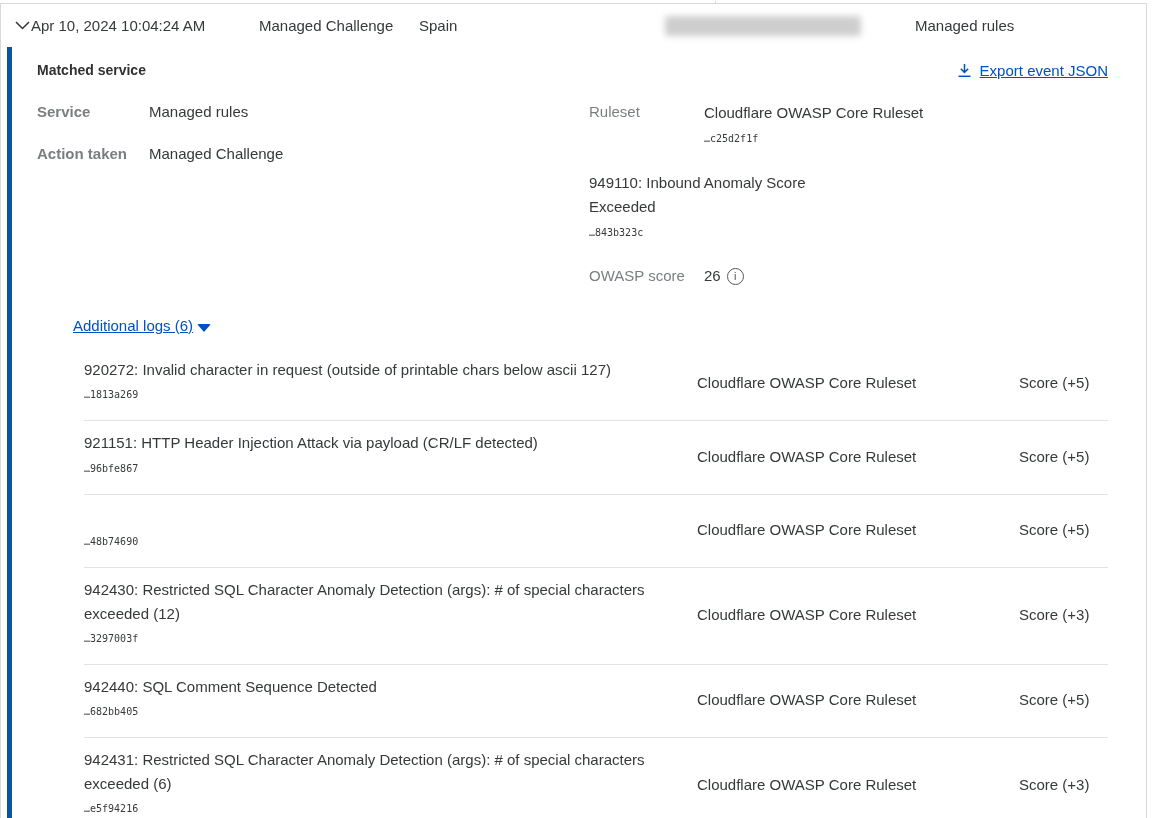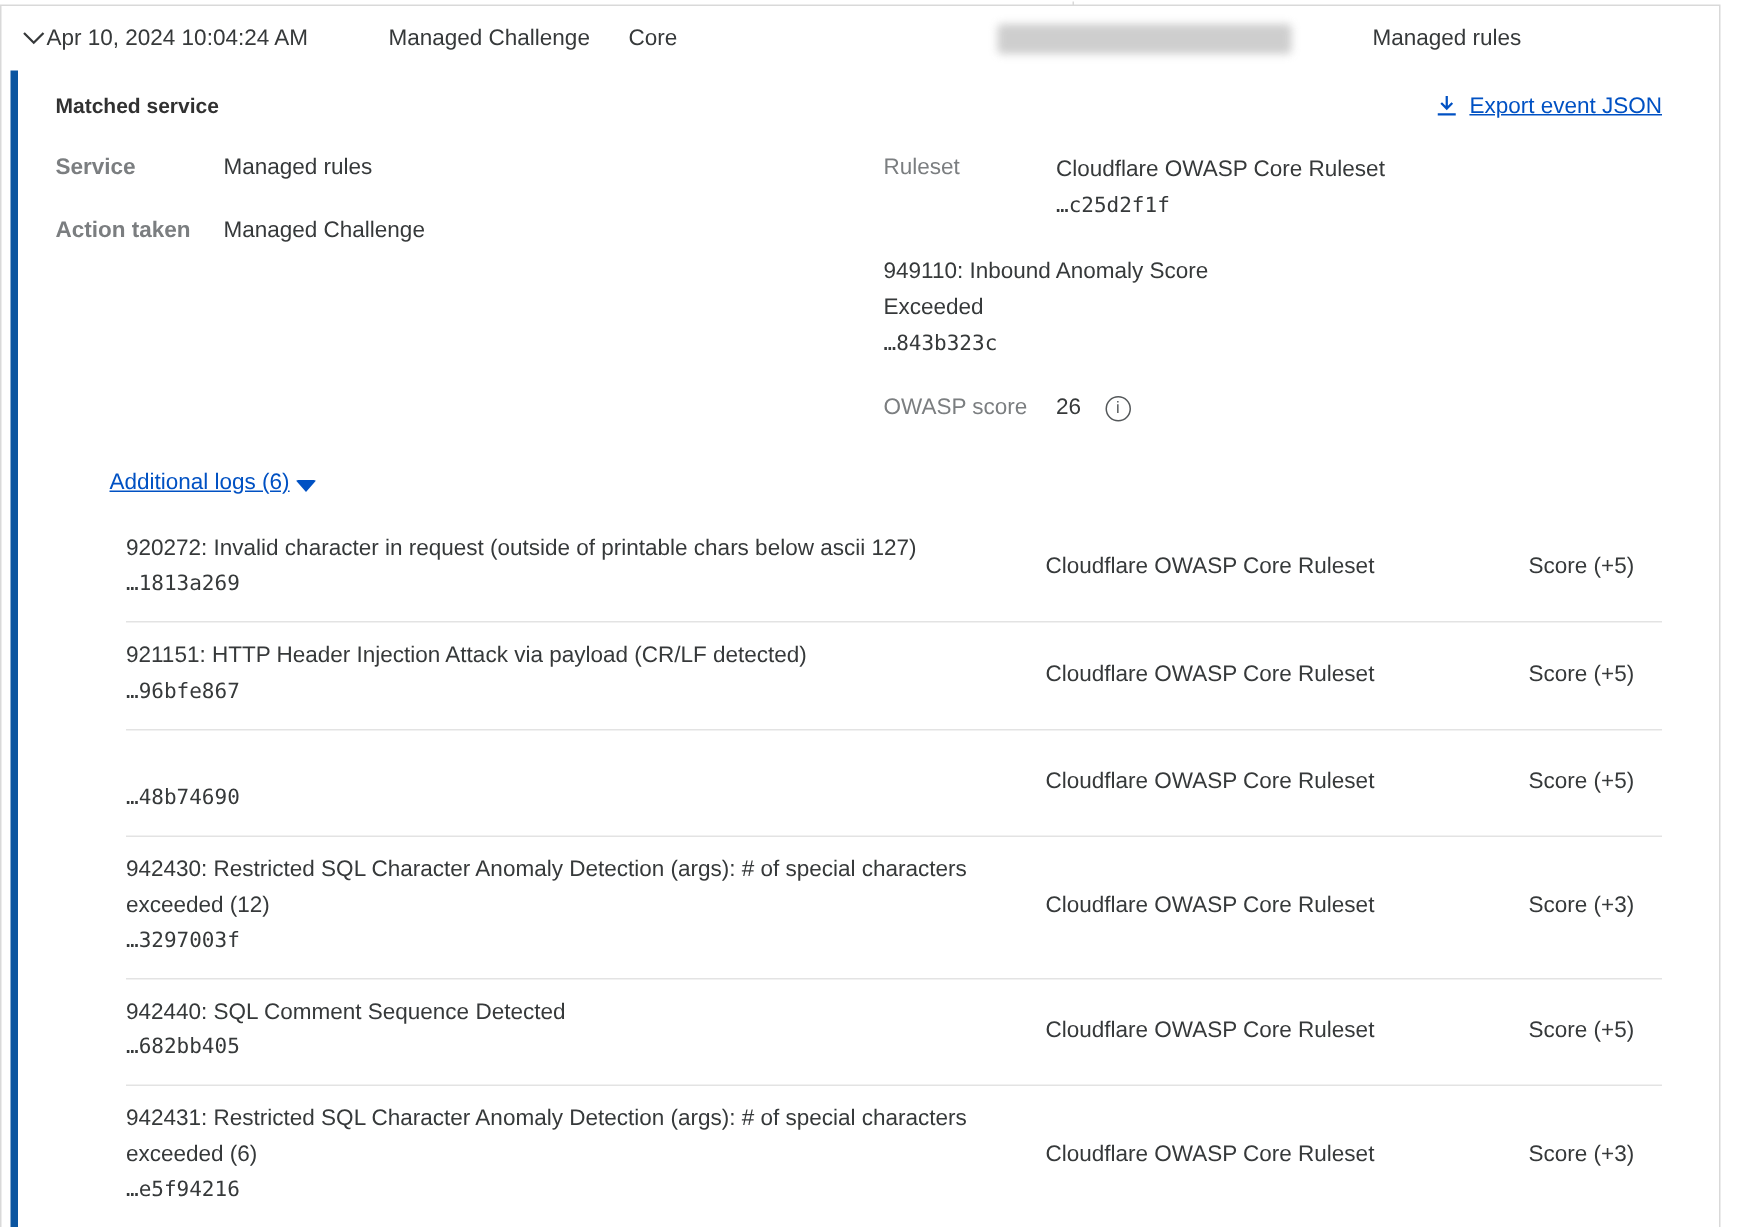--- a/index.html
+++ b/index.html
@@ -56,22 +56,22 @@
   .export-link .lbl{text-decoration:underline;}
   
   .kv-area{display:flex;margin-top:20px;}
   .kv-left{flex:0 0 552px;}
   .kv-right{flex:1;}
   .kv-row{display:flex;margin-bottom:20px;line-height:22px;}
   .kv-row:last-child{margin-bottom:0;}
   .kv-label-l{flex:0 0 112px;color:var(--label);font-weight:bold;}
   .kv-label-r{flex:0 0 115px;color:var(--label);}
   .kv-value{flex:1;max-width:240px;line-height:24px;}
-  .kv-value-inline{display:flex;align-items:center;gap:16px;line-height:22px;justify-content:center;}
-  .hash{font-family:"DejaVu Sans Mono",monospace;font-size:14px;line-height:24px;}
+  .kv-value-inline{display:flex;align-items:center;gap:6px;line-height:22px;justify-content:center;}
+  .hash{font-family:"DejaVu Sans Mono",monospace;font-size:10px;line-height:24px;}
   .info-icon{
     width:17px;height:17px;border:1.3px solid #54585a;border-radius:50%;
     display:inline-flex;align-items:center;justify-content:center;
     font-size:11px;font-style:normal;color:#54585a;cursor:pointer;
     line-height:1;
   }
   
   .addlogs-row{margin-top:28px;display:flex;align-items:center;line-height:22px;}
   .addlogs-link{color:var(--link);text-decoration:underline;cursor:pointer;margin-left:36px;}
   .caret-down{
@@ -94,21 +94,21 @@
   <div class="top-tick"></div>
 
   <div class="event-header-row">
     <span class="chevron-cell">
       <svg width="15" height="9" viewBox="0 0 15 9">
         <polyline points="1,1 7.5,7.5 14,1" fill="none" stroke="#36393a" stroke-width="1.5"></polyline>
       </svg>
     </span>
     <span class="hdr-timestamp">Apr 10, 2024 10:04:24 AM</span>
     <span class="hdr-action">Managed Challenge</span>
-    <span class="hdr-country">Core</span>
+    <span class="hdr-country">Spain</span>
     <span class="redacted"></span>
     <span class="hdr-service">Managed rules</span>
   </div>
 
   <div class="event-detail">
     <div class="accent-bar"></div>
 
     <div class="detail-title-row">
       <h3 class="detail-title">Matched service</h3>
       <a class="export-link">

